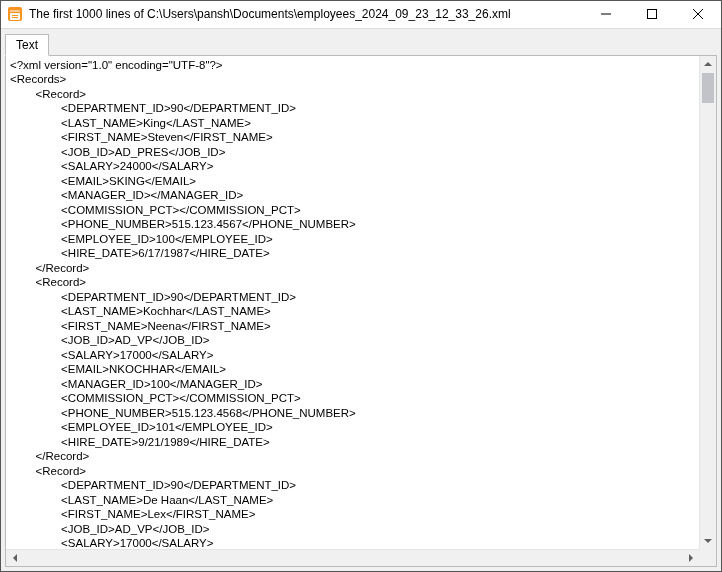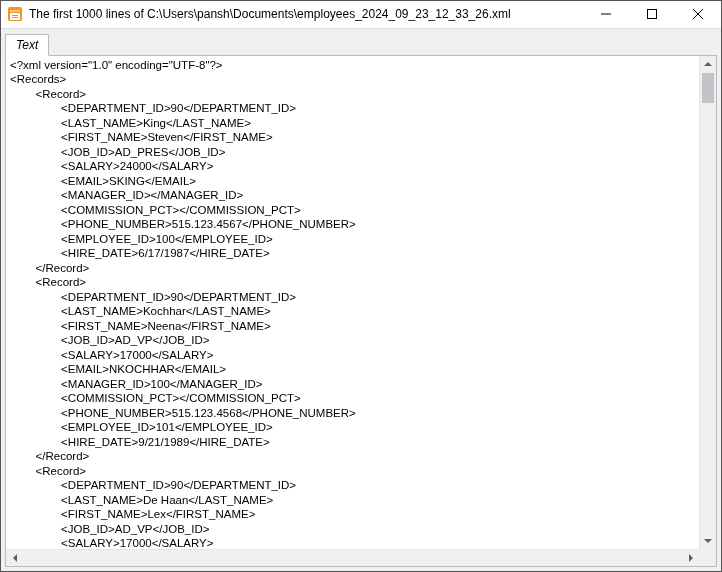--- a/index.html
+++ b/index.html
@@ -6,21 +6,21 @@
   html, body { margin: 0; padding: 0; font-family: "Segoe UI", Tahoma, sans-serif; background: #fff; }
   .window { width: 722px; height: 572px; border: 1px solid #555; background: #f0f0f0; display: flex; flex-direction: column; position: relative; }
   .titlebar { height: 30px; background: #fff; display: flex; align-items: center; border-bottom: 1px solid #ddd; }
   .titlebar-icon { width: 16px; height: 16px; margin: 0 6px; flex: 0 0 auto; }
   .titlebar-title { flex: 1 1 auto; font-size: 12px; color: #000; white-space: nowrap; overflow: hidden; text-overflow: ellipsis; }
   .titlebar-buttons { display: flex; height: 100%; }
   .titlebar-btn { width: 46px; height: 100%; display: flex; align-items: center; justify-content: center; background: #fff; }
   .titlebar-btn svg { stroke: #000; }
 
   .tabstrip { height: 26px; background: #f0f0f0; display: flex; align-items: flex-end; padding: 4px 4px 0 4px; }
-  .tab { background: #fff; border: 1px solid #bbb; border-bottom: 1px solid #fff; padding: 3px 10px 3px 10px; font-size: 12px; position: relative; top: 1px; font-style: italic; }
+  .tab { background: #fff; border: 1px solid #bbb; border-bottom: 1px solid #fff; padding: 3px 10px 3px 10px; font-size: 12px; position: relative; top: 1px; }
 
   .content-area { flex: 1 1 auto; margin: 0 4px 4px 4px; background: #fff; border: 1px solid #bbb; display: flex; flex-direction: column; overflow: hidden; }
   .text-viewport { flex: 1 1 auto; overflow: hidden; position: relative; }
   .xml-pre { margin: 0; padding: 2px 4px; font-family: Tahoma, Verdana, sans-serif; font-size: 11.5px; line-height: 14.5px; white-space: pre; color: #000; }
 
   .vscroll { position: absolute; right: 0; top: 0; bottom: 17px; width: 17px; background: #f0f0f0; border-left: 1px solid #e5e5e5; }
   .vscroll-up, .vscroll-down { position: absolute; left: 0; right: 0; height: 17px; display: flex; align-items: center; justify-content: center; background: #f0f0f0; }
   .vscroll-up { top: 0; }
   .vscroll-down { bottom: 0; }
   .vscroll-track { position: absolute; top: 17px; bottom: 17px; left: 0; right: 0; }

